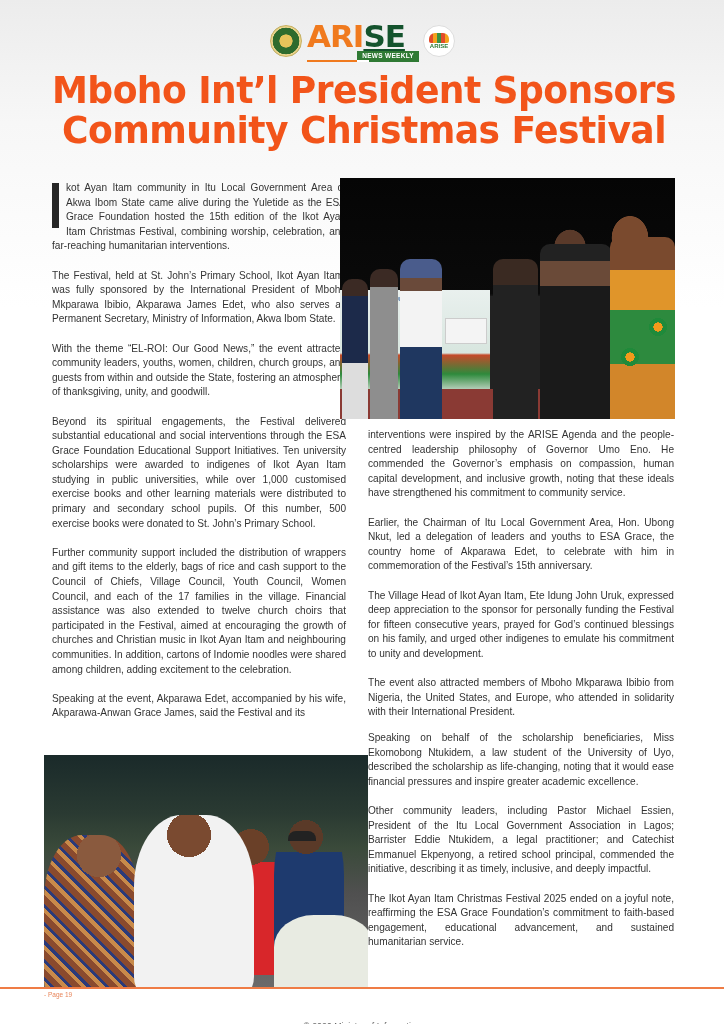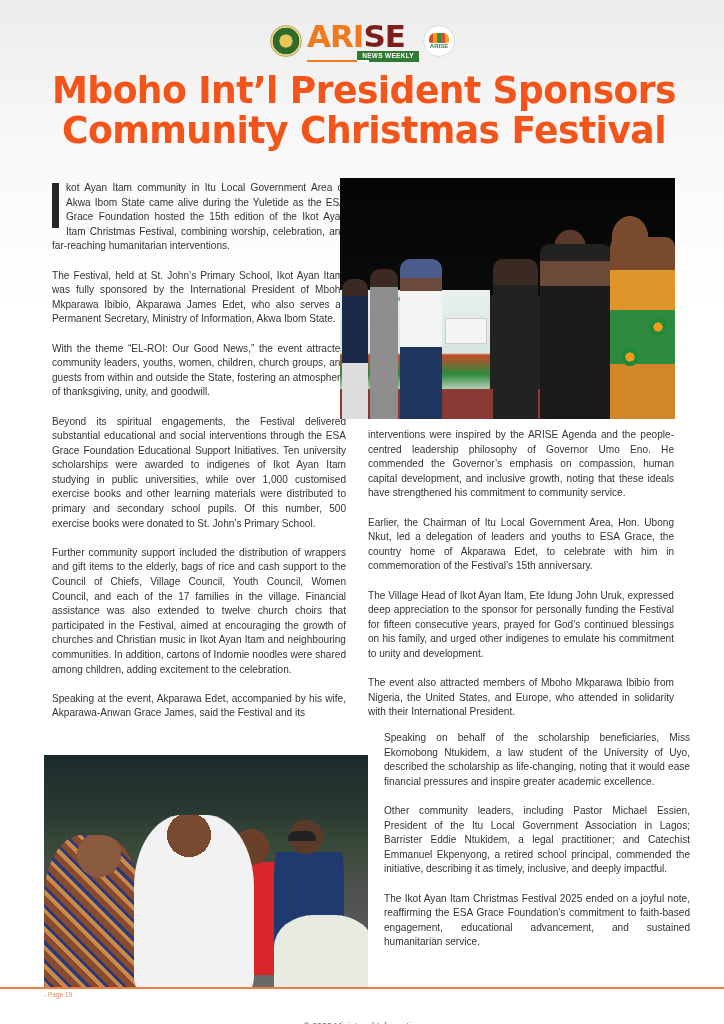--- a/index.html
+++ b/index.html
@@ -20,21 +20,21 @@
     border: 1px solid #c9b160;
   }
   .brand {
     position: absolute; left: 37px; top: 0; width: 112px; height: 40px;
   }
   .brand-word {
     position: absolute; left: 0; top: -4px;
     font-family: "DejaVu Sans", sans-serif; font-weight: bold; font-size: 31px; letter-spacing: -1px;
     color: #f07a1e; line-height: 36px;
   }
-  .brand-word .g { color: #7f1d1d; }
+  .brand-word .g { color: #14532d; text-decoration: underline; }
   .brand-sub {
     position: absolute; right: 0; bottom: 2px; background: #2f7a34; color: #fff;
     font-size: 6.5px; font-weight: bold; padding: 1px 5px; letter-spacing: 0.3px;
   }
   .brand-line { position: absolute; left: 0; bottom: 0; width: 112px; height: 2px;
     background: linear-gradient(90deg, #f07a1e 0 45%, #ffffff 45% 55%, #2f7a34 55%); }
   .badge {
     position: absolute; left: 153px; top: 3px; width: 32px; height: 32px; border-radius: 50%;
     background: #fff; border: 1px solid #ddd;
     display: flex; align-items: center; justify-content: center; flex-direction: column;
@@ -59,21 +59,21 @@
   }
 
   
   .col {
     position: absolute; font-size: 10.1px; line-height: 14.6px; color: #333;
     text-align: justify; font-family: "Liberation Sans", sans-serif;
   }
   .col p { margin-bottom: 14.6px; }
   .col-left { left: 52px; top: 181px; width: 294px; }
   .col-right-a { left: 368px; top: 428px; width: 306px; }
-  .col-right-b { left: 368px; top: 731px; width: 306px; margin-left: 16px; }
+  .col-right-b { left: 368px; top: 731px; width: 306px; }
   .col-right-b p.indent { }
   .dropcap {
     float: left; width: 7px; height: 45px; background: #262626;
     margin: 2px 7px 0 0;
   }
 
   
   .photo { position: absolute; overflow: hidden; }
   .photo-award {
     left: 340px; top: 178px; width: 335px; height: 241px;

